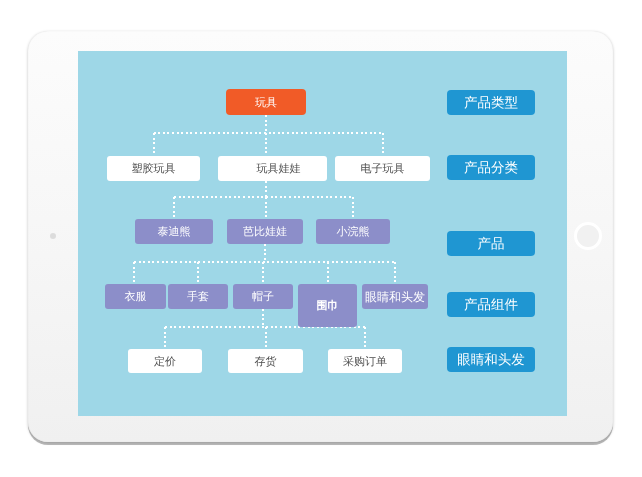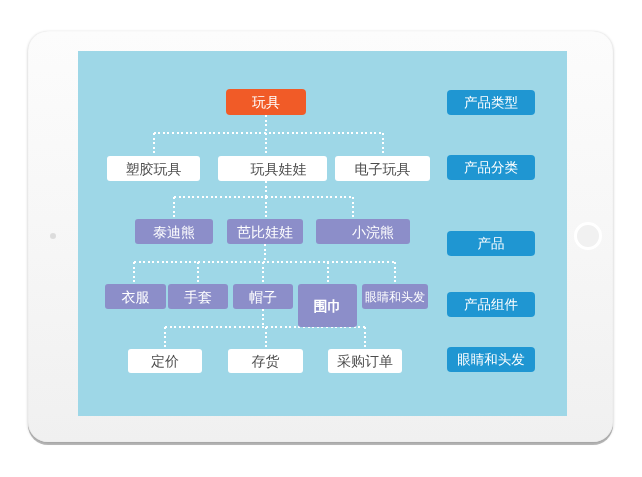--- a/index.html
+++ b/index.html
@@ -8,21 +8,21 @@
   .tablet{position:absolute;left:28px;top:31px;width:585px;height:411px;border-radius:20px;
     background:linear-gradient(180deg,#fcfcfc 0%,#f6f6f6 55%,#f0f0f0 100%);
     box-shadow:0 3px 0 rgba(130,130,130,.55), 0 1px 3px rgba(0,0,0,.25), inset 0 0 1px rgba(0,0,0,.15);}
   .camera{position:absolute;left:22px;top:202px;width:6px;height:6px;border-radius:50%;background:#dcdcdc;}
   .home{position:absolute;left:546px;top:191px;width:22px;height:22px;border-radius:50%;
     background:#f1f1f1;border:3px solid #ffffff;}
   .screen{position:absolute;left:50px;top:20px;width:489px;height:365px;background:var(--screen-bg,#9ed7e7);overflow:hidden;}
   .connectors{position:absolute;left:0;top:0;}
   .connectors path{stroke:var(--connector,#ffffff);}
   .node{position:absolute;display:flex;align-items:center;justify-content:center;
-    border-radius:3px;font-size:14px;line-height:1;white-space:nowrap;}
+    border-radius:3px;font-size:11px;line-height:1;white-space:nowrap;}
   .node.white{background:#ffffff;color:var(--white-text,#4d4d4d);}
   .node.orange{background:var(--orange,#f15b27);color:#ffffff;border-radius:4px;}
   .node.purple{background:var(--purple,#8c8ec9);color:#ffffff;}
   .rlabel{position:absolute;left:369px;width:88px;height:25px;display:flex;align-items:center;justify-content:center;
     background:var(--blue,#1f96d2);color:#ffffff;border-radius:4px;font-size:13.5px;line-height:1;white-space:nowrap;}
 </style>
 </head>
 <body>
 
 <div class="stage">
@@ -42,21 +42,21 @@
       </svg>
 
       <div class="node orange" style="left:148px;top:38px;width:80px;height:26px;">玩具</div>
 
       <div class="node white" style="left:29px;top:105px;width:93px;height:25px;">塑胶玩具</div>
       <div class="node white" style="left:140px;top:105px;width:97px;height:25px;padding-left:12px;">玩具娃娃</div>
       <div class="node white" style="left:257px;top:105px;width:95px;height:25px;">电子玩具</div>
 
       <div class="node purple" style="left:57px;top:168px;width:78px;height:25px;">泰迪熊</div>
       <div class="node purple" style="left:149px;top:168px;width:76px;height:25px;">芭比娃娃</div>
-      <div class="node purple" style="left:238px;top:168px;width:74px;height:25px;padding-left:20px;">小浣熊</div>
+      <div class="node purple" style="left:238px;top:168px;width:74px;height:25px;">小浣熊</div>
 
       <div class="node purple" style="left:27px;top:233px;width:61px;height:25px;">衣服</div>
       <div class="node purple" style="left:90px;top:233px;width:60px;height:25px;">手套</div>
       <div class="node purple" style="left:155px;top:233px;width:60px;height:25px;">帽子</div>
       <div class="node purple" style="left:220px;top:233px;width:59px;height:43px;font-weight:bold;">围巾</div>
       <div class="node purple" style="left:284px;top:233px;width:66px;height:25px;font-size:12px;">眼睛和头发</div>
 
       <div class="node white" style="left:50px;top:298px;width:74px;height:24px;">定价</div>
       <div class="node white" style="left:150px;top:298px;width:75px;height:24px;">存货</div>
       <div class="node white" style="left:250px;top:298px;width:74px;height:24px;">采购订单</div>

